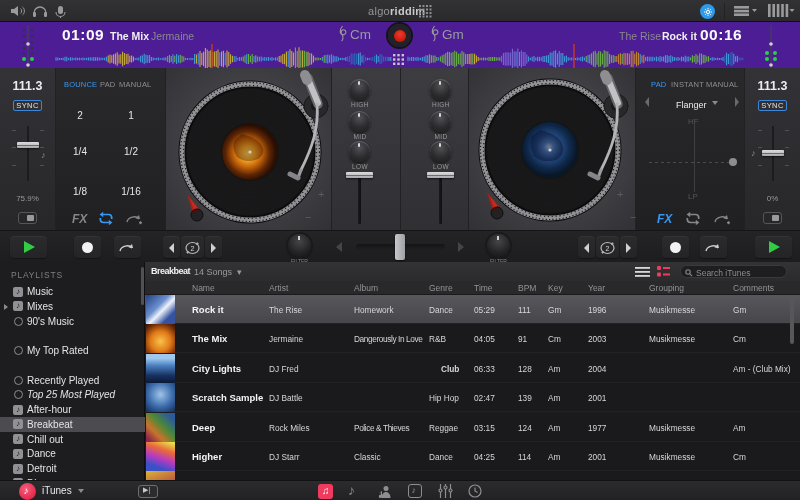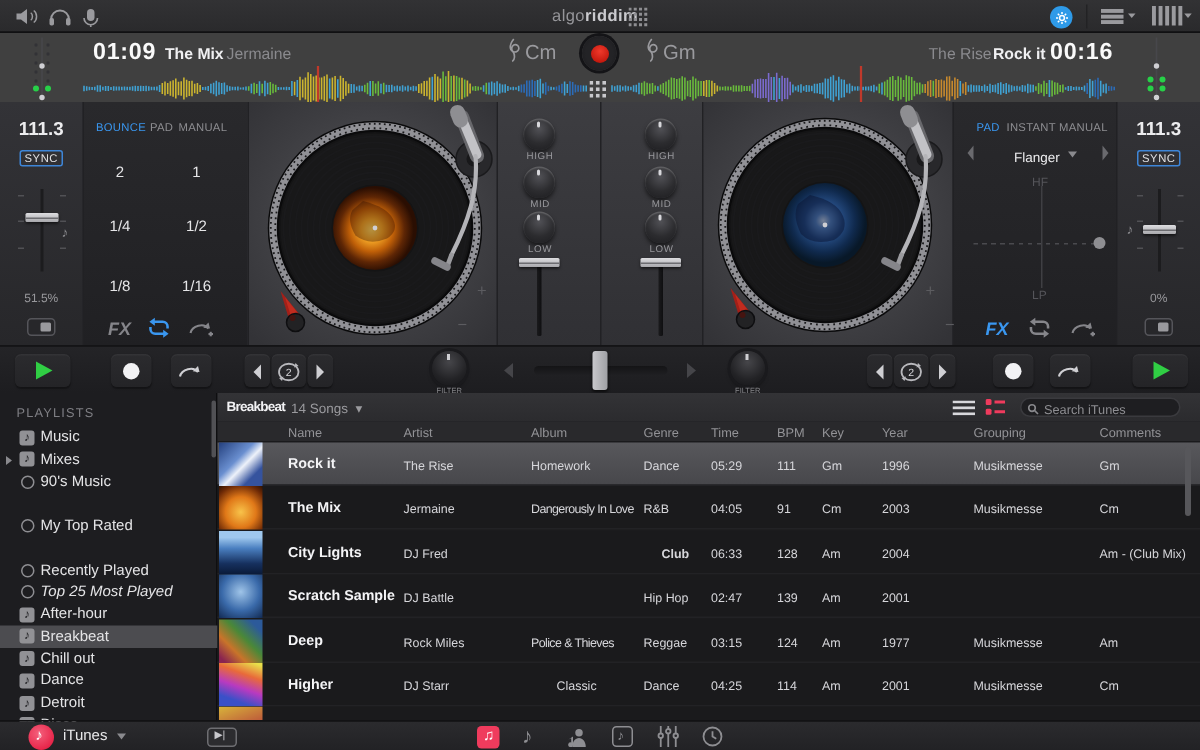--- a/index.html
+++ b/index.html
@@ -4,21 +4,21 @@
 *{margin:0;padding:0;box-sizing:border-box}
 html,body{width:800px;height:500px;background:#111;overflow:hidden}
 body{font-family:"Liberation Sans",sans-serif;-webkit-font-smoothing:antialiased}
 #app{position:relative;width:800px;height:500px;background:#0e0e0f;overflow:hidden}
 .abs{position:absolute}
 
 #tbar{position:absolute;left:0;top:0;width:800px;height:22px;background:linear-gradient(#323234,#2a2a2c);border-bottom:1px solid #101012}
 .logo{position:absolute;top:5px;left:368px;font-size:11px;letter-spacing:.3px;color:#96969a}
 .logo b{color:#cacace}
 
-#band{position:absolute;left:0;top:22px;width:800px;height:46px;background:#404040}
+#band{position:absolute;left:0;top:22px;width:800px;height:46px;background:#4c1d95}
 .time{position:absolute;top:4px;font-size:15.5px;font-weight:bold;color:#fafafa;letter-spacing:.5px}
 .tt{position:absolute;top:8px;font-size:10.5px;font-weight:bold;color:#f0f0f2}
 .ta{position:absolute;top:8px;font-size:10.5px;color:#8a8a8e}
 .keytxt{position:absolute;top:5px;font-size:13.5px;color:#9a9a9e}
 .recbtn{position:absolute;left:388px;top:2px;width:23px;height:23px;border-radius:50%;background:radial-gradient(circle,#232326 55%,#19191c);box-shadow:0 0 0 2px #141417}
 .recbtn i{position:absolute;left:5.5px;top:5.5px;width:12px;height:12px;border-radius:50%;background:radial-gradient(circle at 50% 35%,#f0392b,#c71b10 70%,#8f0d06)}
 
 #decks{position:absolute;left:0;top:68px;width:800px;height:162px;background:#39393c}
 .tempocol{position:absolute;top:0;width:55px;height:162px;background:linear-gradient(#333337,#27272a)}
 .looppanel{position:absolute;top:0;width:110px;height:162px;background:linear-gradient(#29292c,#202023)}
@@ -320,21 +320,21 @@
  <div class="sync" style="left:13px">SYNC</div>
  <div class="pitchtrack" style="left:27px;top:58px;height:55px"></div>
  <div class="tick" style="left:12px;top:62px"></div>
       <div class="tick" style="left:40px;top:62px"></div>
  <div class="tick" style="left:12px;top:79px"></div>
       <div class="tick" style="left:40px;top:79px"></div>
  <div class="tick" style="left:12px;top:97px"></div>
       <div class="tick" style="left:40px;top:97px"></div>
  <div class="vgrip" style="left:17px;top:74px;width:22px"></div>
  <div class="abs" style="left:41px;top:82px;color:#8a8a8e;font-size:9px">♪</div>
- <div class="pct" style="left:0">51.5%</div>
+ <div class="pct" style="left:0">75.9%</div>
  <div class="keyic" style="left:18px">
         <i></i>
       </div>
 
  <div class="tab tabb" style="left:64px">BOUNCE</div>
       <div class="tab" style="left:100px">PAD</div>
       <div class="tab" style="left:119px">MANUAL</div>
  <div class="loopnum" style="left:60px;top:42px">2</div>
       <div class="loopnum" style="left:111px;top:42px">1</div>
  <div class="loopnum" style="left:60px;top:78px">1/4</div>
@@ -647,21 +647,21 @@
         <div class="rcell" style="left:373px;">124</div>
         <div class="rcell" style="left:403px;">Am</div>
         <div class="rcell" style="left:443px;">1977</div>
         <div class="rcell" style="left:504px;">Musikmesse</div>
         <div class="rcell" style="left:588px;">Am</div>
       </div>
       <div class="row" style="top:180.0px">
         <div class="thumb" style="background:linear-gradient(200deg,#e8e04a 5%,#e86a3a 30%,#b83ac0 55%,#3a50c8 80%)"></div>
         <div class="rname">Higher</div>
         <div class="rcell" style="left:124px;">DJ Starr</div>
-        <div class="rcell" style="left:209px;margin-left:17px;">Classic</div>
+        <div class="rcell" style="left:209px;">Classic</div>
         <div class="rcell" style="left:284px;">Dance</div>
         <div class="rcell" style="left:329px;">04:25</div>
         <div class="rcell" style="left:373px;">114</div>
         <div class="rcell" style="left:403px;">Am</div>
         <div class="rcell" style="left:443px;">2001</div>
         <div class="rcell" style="left:504px;">Musikmesse</div>
         <div class="rcell" style="left:588px;">Cm</div>
       </div>
       <div class="row" style="top:209.4px;height:8.6px;border-bottom:none;overflow:hidden">
         <div class="thumb" style="background:linear-gradient(160deg,#d8b43a,#b8483a 60%,#6a2a8a)"></div>

